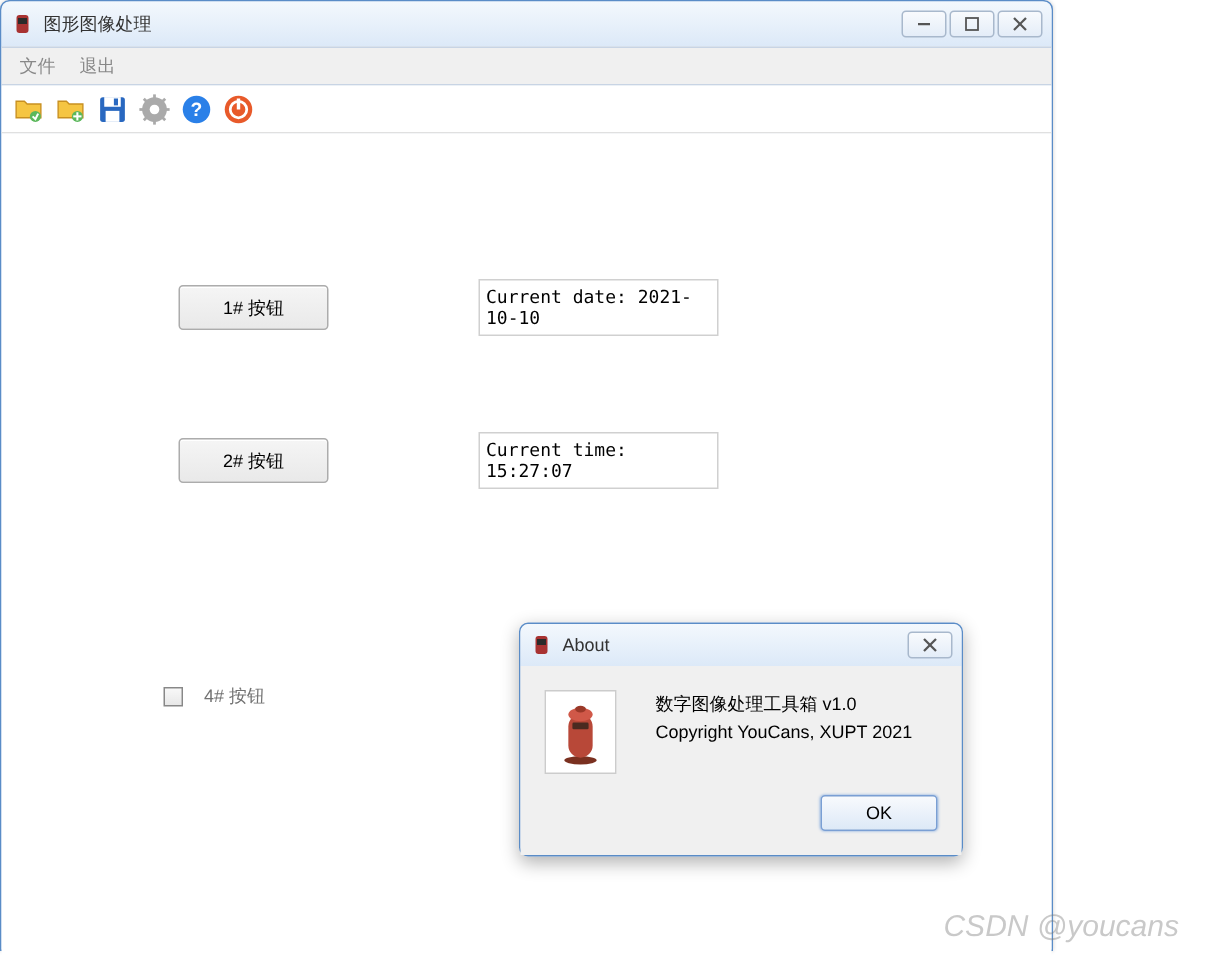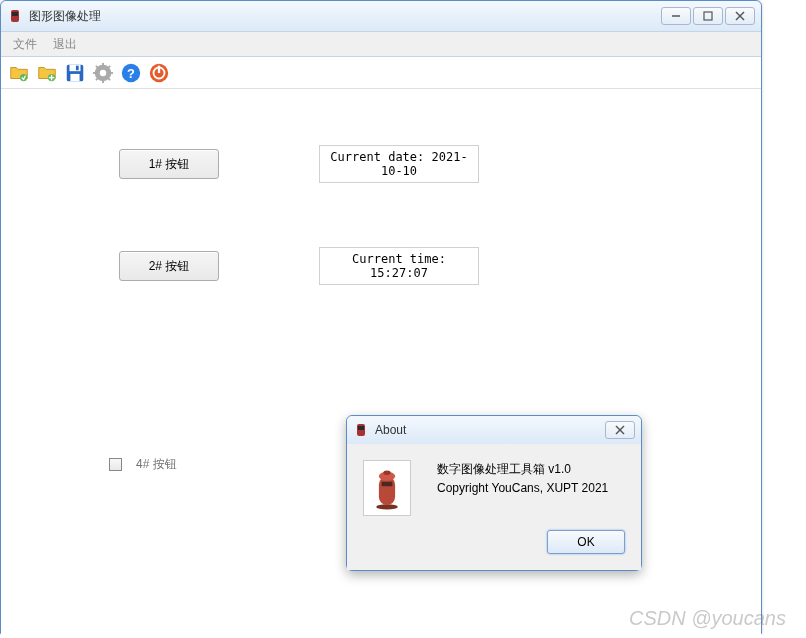--- a/index.html
+++ b/index.html
@@ -8,27 +8,26 @@
       font-size: 12px;
       background: #fff;
       width: 806px;
       height: 638px;
       position: relative;
       overflow: hidden;
     }
     .window {
       position: absolute;
       top: 0; left: 0;
-      width: 762px;
+      width: 702px;
       height: 634px;
       border: 1px solid #5a8cc7;
       background: linear-gradient(to bottom, #e8f1fb 0%, #d4e5f7 100%);
       border-radius: 6px 6px 0 0;
       box-shadow: 0 0 3px rgba(0,0,0,0.2);
-      text-align: center;
     }
     .titlebar {
       height: 30px;
       display: flex;
       align-items: center;
       padding: 0 6px;
       background: linear-gradient(to bottom, #f3f8fd 0%, #dce9f8 100%);
       border-radius: 6px 6px 0 0;
     }
     .titlebar .app-icon {
@@ -82,20 +81,21 @@
     .client-area {
       position: relative;
       background: #fff;
       height: calc(100% - 84px);
     }
     .row {
       position: absolute;
       left: 0; right: 0;
       display: flex;
       align-items: center;
+      margin-top: 41px;
     }
     .btn3d {
       width: 100px;
       height: 30px;
       margin-left: 118px;
       border: 1px solid #acacac;
       background: linear-gradient(to bottom, #f5f5f5 0%, #e9e9e9 100%);
       border-radius: 3px;
       box-shadow: inset 0 1px 0 #fff;
       display: flex;

